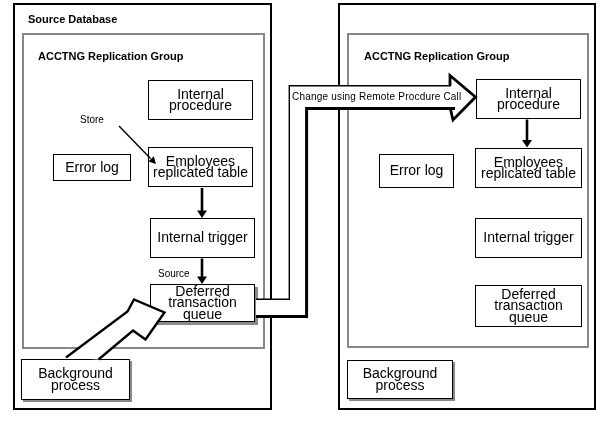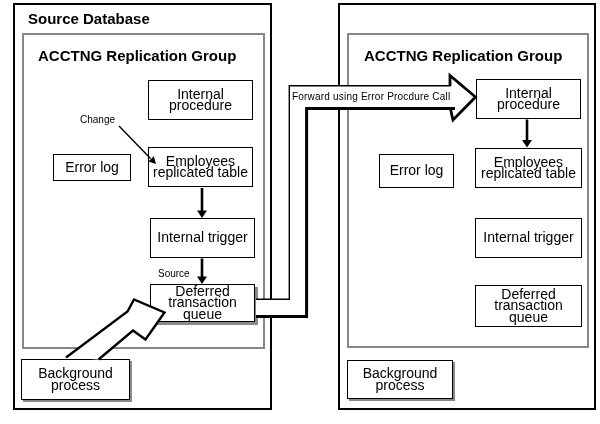--- a/index.html
+++ b/index.html
@@ -2,21 +2,21 @@
 <html><head>
 <meta charset="utf-8">
 <style>
   html,body{margin:0;padding:0;background:#fff;}
   .canvas{
     position:relative;width:600px;height:424px;background:#fff;
     font-family:"Liberation Sans",sans-serif;color:#000;overflow:hidden;
   }
   .outer{position:absolute;border:2px solid #000;background:#fff;box-sizing:border-box;z-index:1;}
   .group{position:absolute;border:2px solid #878787;background:#fff;box-sizing:border-box;z-index:1;}
-  .dbtitle{position:absolute;font-weight:bold;font-size:15px;line-height:12px;z-index:3;white-space:nowrap;}
+  .dbtitle{position:absolute;font-weight:bold;font-size:11px;line-height:12px;z-index:3;white-space:nowrap;}
   .box{
     position:absolute;border:1.4px solid #000;background:#fff;box-sizing:border-box;
     display:flex;align-items:center;justify-content:center;text-align:center;
     font-size:14px;line-height:11.5px;white-space:pre-line;z-index:2;
   }
   .shadow2{box-shadow:2px 2px 0 #8a8a8a;}
   .shadow3{box-shadow:3px 3px 0 #8a8a8a;}
   .freelabel{position:absolute;font-size:10px;line-height:11px;z-index:6;white-space:nowrap;}
   svg.arrows{position:absolute;left:0;top:0;z-index:5;pointer-events:none;}
 </style>
@@ -49,23 +49,23 @@
 procedure</div>
   <div class="box" style="left:475px;top:148px;width:107px;height:40px;">Employees
 replicated table</div>
   <div class="box" style="left:379px;top:154px;width:75px;height:34px;">Error log</div>
   <div class="box" style="left:475px;top:218px;width:107px;height:40px;">Internal trigger</div>
   <div class="box" style="left:475px;top:285px;width:107px;height:42px;">Deferred transaction
 queue</div>
   <div class="box shadow2" style="left:347px;top:360px;width:106px;height:39px;">Background
 process</div>
 
-  <div class="freelabel" style="left:80px;top:114px;">Change</div>
+  <div class="freelabel" style="left:80px;top:114px;">Store</div>
   <div class="freelabel" style="left:158px;top:268px;">Source</div>
-  <div class="freelabel" style="left:292px;top:91px;letter-spacing:0.2px;">Forward using Error Procdure Call</div>
+  <div class="freelabel" style="left:292px;top:91px;letter-spacing:0.2px;">Change using Remote Procdure Call</div>
 
   <svg class="arrows" width="600" height="424" viewBox="0 0 600 424">
 
     <path d="M66,357.5 L127.5,311.5 L134,299.5 L164.5,312.5 L145.5,339.5 L133,330.5 L98.5,359.5" fill="#ffffff" stroke="#000000" stroke-width="2.4" stroke-linejoin="miter"></path>
 
     <line x1="119" y1="126" x2="150.5" y2="158.5" stroke="#000000" stroke-width="1.4"></line>
     <polygon points="156,164 148.4,161.6 153.8,156.3" fill="#000000"></polygon>
 
     <line x1="202" y1="188" x2="202" y2="211" stroke="#000000" stroke-width="2.6"></line>
     <polygon points="197,210.5 207,210.5 202,218" fill="#000000"></polygon>

